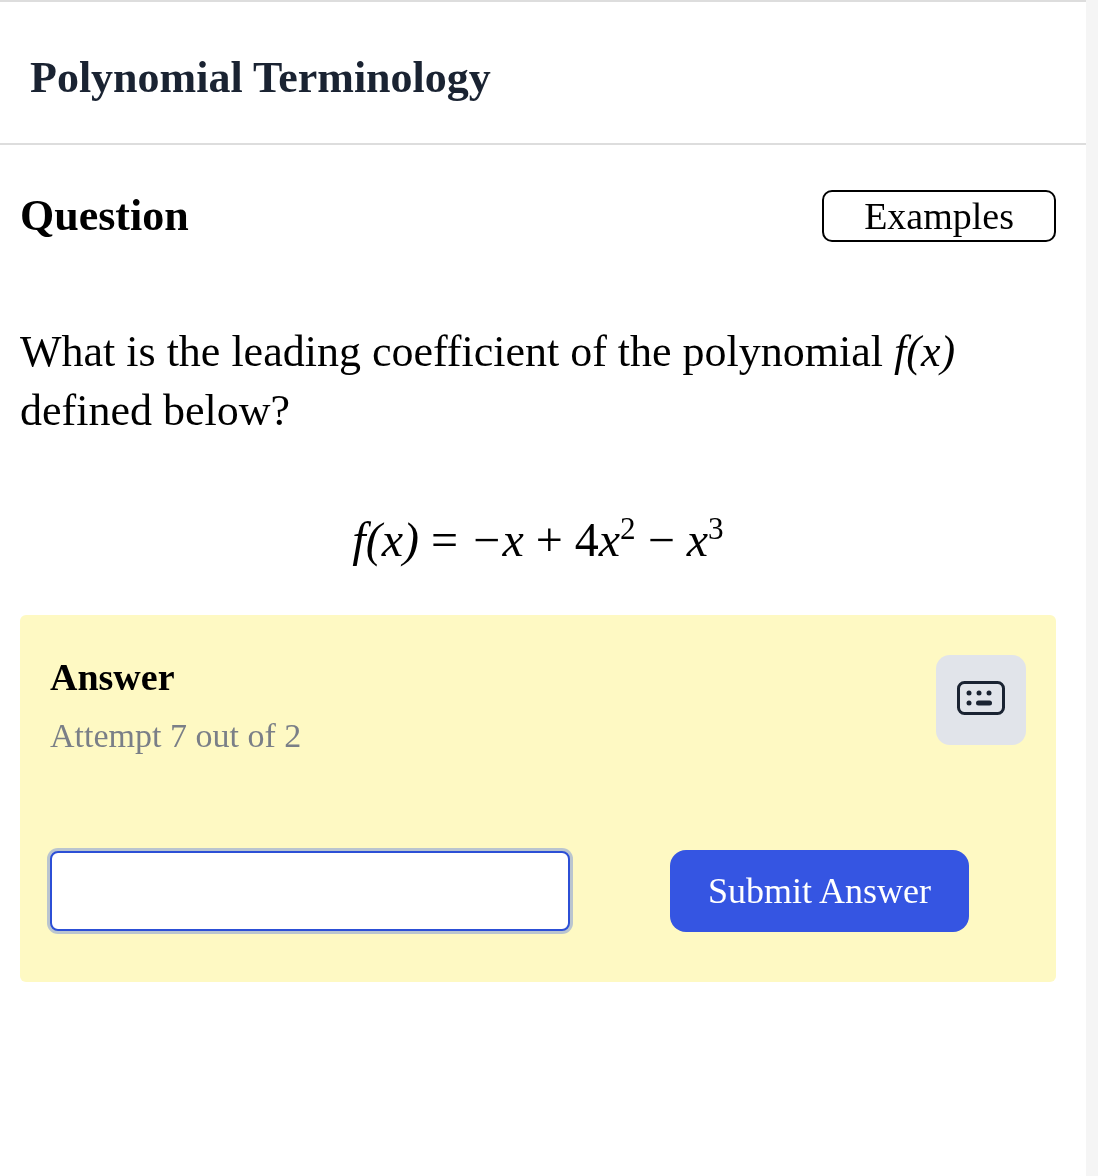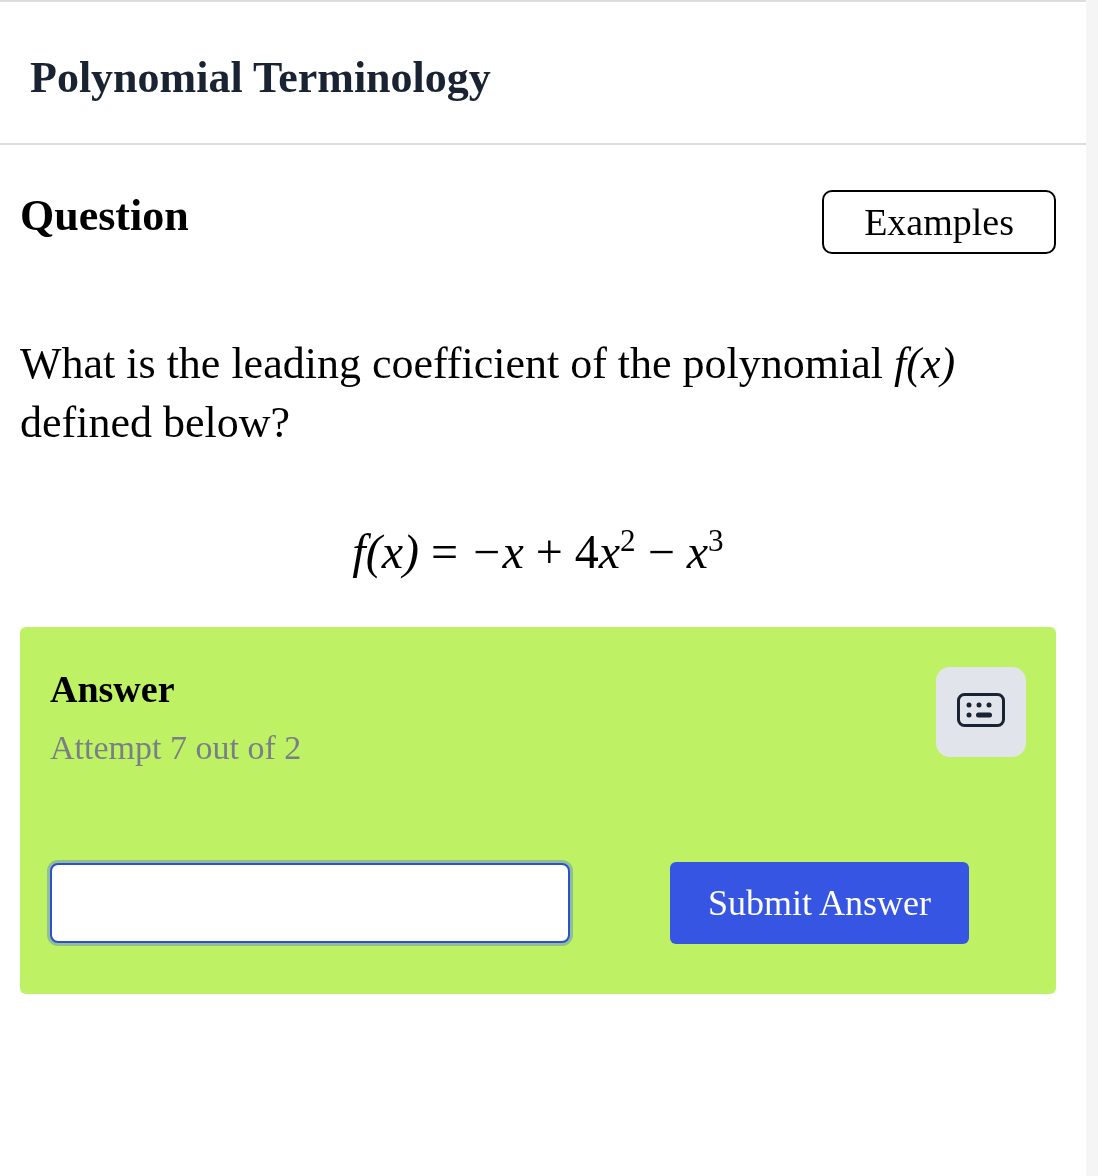--- a/index.html
+++ b/index.html
@@ -34,40 +34,40 @@
     font-size: 44px;
     font-weight: bold;
     color: #000;
   }
   .examples-btn {
     font-family: Georgia, serif;
     font-size: 38px;
     background: #fff;
     border: 2px solid #000;
     border-radius: 10px;
-    padding: 8px 40px;
+    padding: 2px 40px;
     cursor: pointer;
   }
   .prompt {
     font-size: 44px;
     line-height: 1.35;
     color: #000;
     margin-bottom: 70px;
   }
   .prompt .fx { font-style: italic; }
   .equation {
     text-align: center;
     font-size: 48px;
     font-family: Georgia, 'Times New Roman', serif;
     margin-bottom: 48px;
   }
   .equation .it { font-style: italic; }
   .equation sup { font-size: 0.65em; vertical-align: super; font-style: normal; }
   .answer-box {
-    background: #bef264;
+    background: #fef9c3;
     border-radius: 6px;
     padding: 40px 30px 50px 30px;
   }
   .answer-header {
     display: flex;
     justify-content: space-between;
     align-items: flex-start;
   }
   .answer-left h3 {
     font-family: Georgia, serif;
@@ -109,21 +109,21 @@
     outline: none;
     box-shadow: 0 0 0 3px rgba(60,100,230,0.35);
     background: #fff;
   }
   .submit-btn {
     font-family: Georgia, serif;
     font-size: 36px;
     color: #fff;
     background: #3555e2;
     border: none;
-    border-radius: 6px;
+    border-radius: 16px;
     padding: 20px 38px;
     cursor: pointer;
   }
 </style>
 </head>
 <body>
 
 <div class="header">
   <h1>Polynomial Terminology</h1>
 </div>

